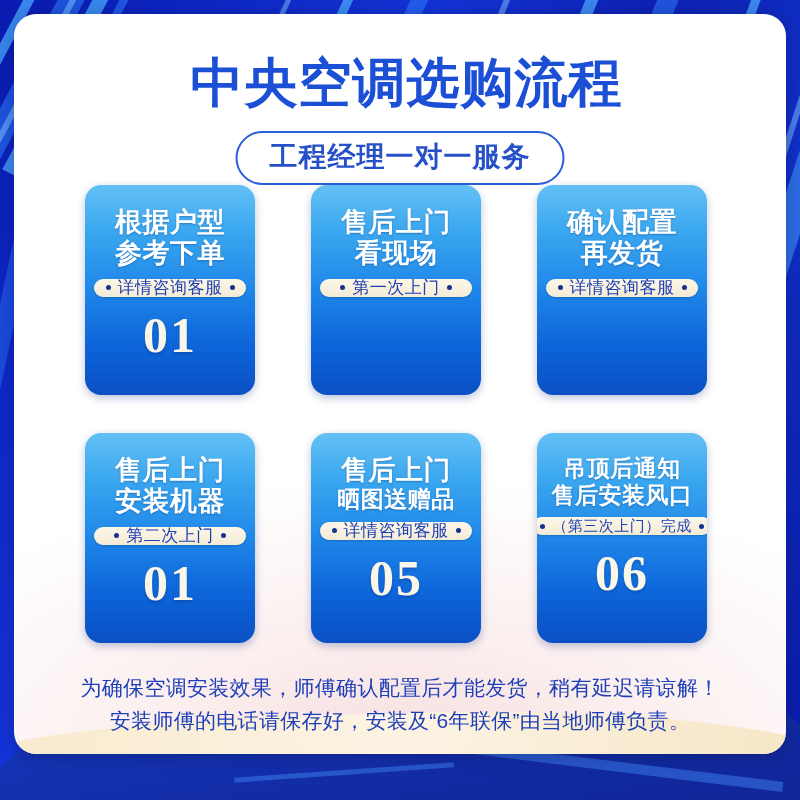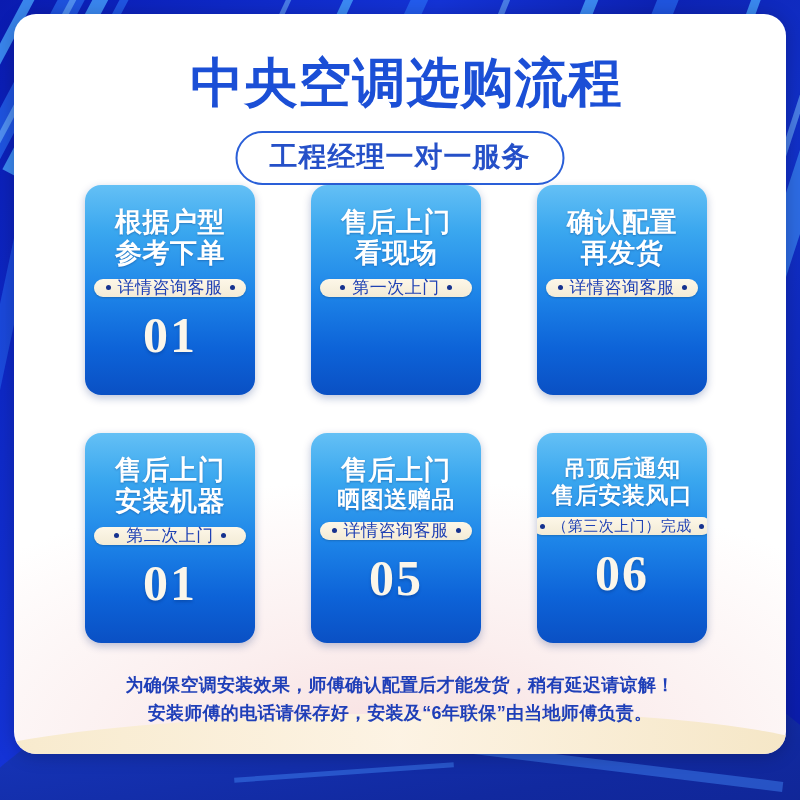--- a/index.html
+++ b/index.html
@@ -118,21 +118,21 @@
     font-family:"Liberation Serif","DejaVu Serif",serif;
     font-size:50px; font-weight:bold; color:#fbf6ea; letter-spacing:2px;
     line-height:1.05;
     text-shadow:0 2px 3px rgba(0,35,100,.3);
   }
 
   
   #footer{
     position:absolute; left:0; top:672px; width:100%;
     text-align:center; color:#1f3fb8;
-    font-size:18px; font-weight:bold; line-height:1.55;
+    font-size:21px; font-weight:normal; line-height:1.55;
     letter-spacing:.3px;
   }
   #footer div{ white-space:nowrap; }
 </style>
 </head>
 <body>
 
 <div id="bg-frame">
   <div class="streak bright" style="left:-40px;top:-60px;width:10px;height:360px;transform:rotate(28deg);"></div>
   <div class="streak" style="left:-10px;top:-80px;width:24px;height:420px;transform:rotate(28deg);"></div>

